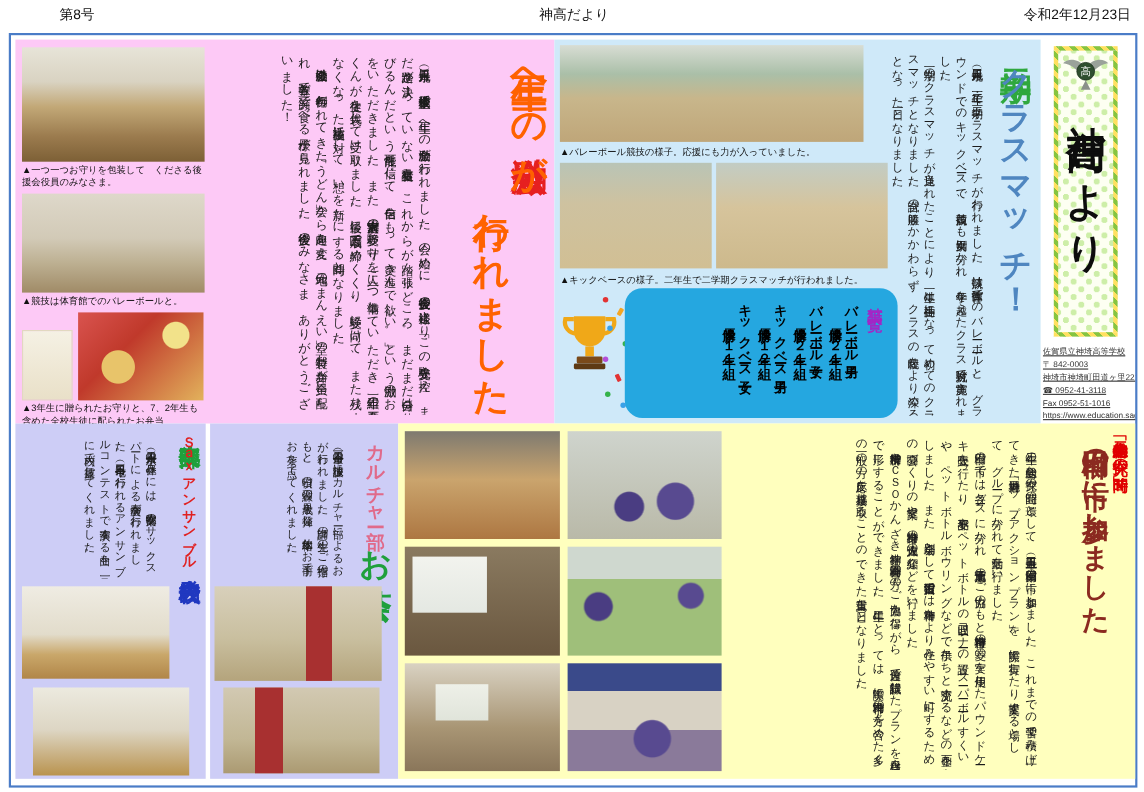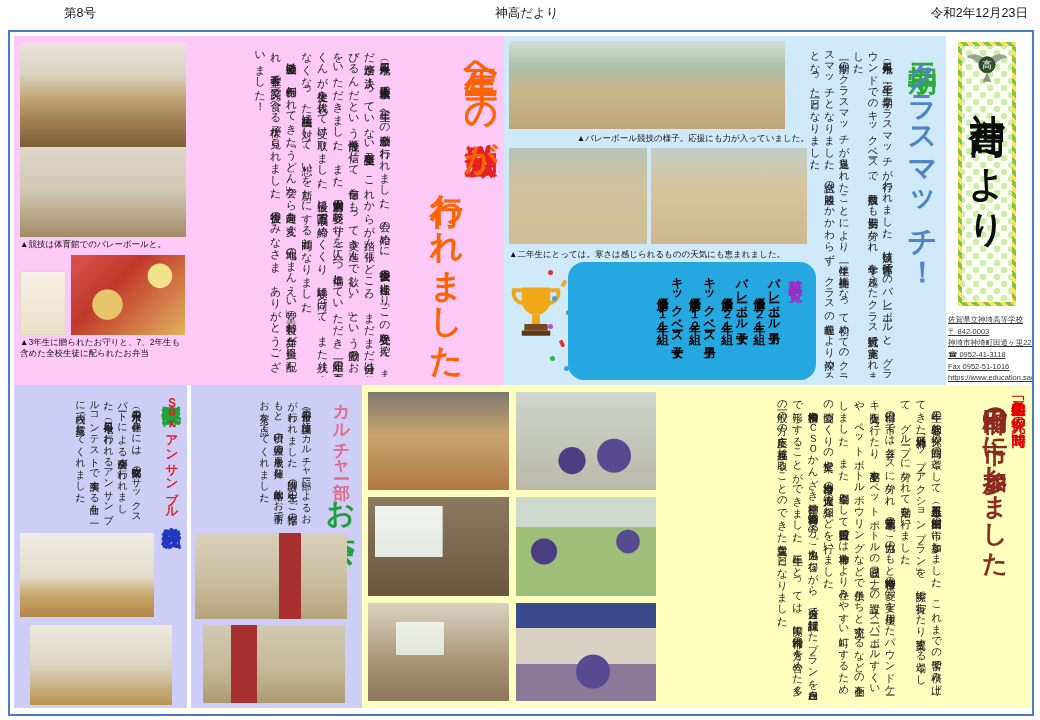--- a/index.html
+++ b/index.html
@@ -1,20 +1,20 @@
 <!DOCTYPE html>
 <html><head>
 <meta charset="utf-8">
 <style>
   *{margin:0;padding:0;box-sizing:border-box;}
   html,body{width:1040px;height:720px;}
   body{background:#fff;font-family:"Liberation Sans","DejaVu Sans",sans-serif;position:relative;overflow:hidden;color:#1a1a1a;}
 
   
-  .hdr{position:absolute;top:5px;left:26px;right:12px;height:22px;font-size:12.5px;color:#111;}
+  .hdr{position:absolute;top:5px;left:16px;right:12px;height:22px;font-size:12.5px;color:#111;}
   .hdr .hl{position:absolute;left:38px;top:0;}
   .hdr .hc{position:absolute;left:50%;top:0;transform:translateX(-50%);}
   .hdr .hr{position:absolute;right:0;top:0;}
 
   
   .main{position:absolute;left:8px;top:30px;width:1026px;height:686px;border:2px solid #4a7cc7;background:#fff;}
   .jbody{writing-mode:vertical-rl;text-orientation:mixed;overflow:hidden;
          font-family:"Liberation Serif","DejaVu Serif",serif;color:#1c1c1c;}
   .jbody p{text-indent:1em;}
   .cap{font-size:8.5px;line-height:1.3;color:#111;margin:2px 0 5px;}
@@ -34,21 +34,21 @@
   .pink-body{position:absolute;left:182px;top:8px;height:333px;width:196px;font-size:11px;line-height:1.42;}
   .pink-title{position:absolute;right:6px;top:7px;height:338px;writing-mode:vertical-rl;
               font-weight:bold;font-size:33px;line-height:1.05;overflow:hidden;}
   .pink-title .l2{padding-top:128px;}
   .clr-o{color:#ff6200;}
   .clr-r{color:#e62020;}
 
   
   #sec-blue{position:absolute;left:494px;top:4px;width:442px;height:349px;background:#cfe9f9;}
   .g-volley{position:absolute;left:5px;top:5px;width:276px;height:88px;background:linear-gradient(180deg,#d8ddd4 0%,#aabfa8 30%,#c8b68b 55%,#bfa679 100%);}
-  .vb-cap{position:absolute;left:5px;top:95px;width:300px;text-align:right;}
+  .vb-cap{position:absolute;left:5px;top:95px;width:300px;}
   .g-kick1{position:absolute;left:5px;top:112px;width:138px;height:96px;background:linear-gradient(180deg,#b9c4b6 0%,#cec2a0 38%,#d1bf94 100%);}
   .g-kick2{position:absolute;left:147px;top:112px;width:156px;height:96px;background:linear-gradient(180deg,#c2ccc4 0%,#d6c49c 42%,#cdb98c 100%);}
   .kb-cap{position:absolute;left:5px;top:211px;width:336px;}
   .trophy{position:absolute;left:6px;top:246px;width:52px;height:58px;}
   .confetti{position:absolute;left:42px;top:230px;width:34px;height:112px;}
   .confetti span{position:absolute;width:5px;height:5px;border-radius:50%;}
   .confetti .c1{left:2px;top:4px;background:#e23333;}
   .confetti .c2{left:16px;top:14px;background:#f5a623;width:4px;height:7px;border-radius:1px;transform:rotate(30deg);}
   .confetti .c3{left:6px;top:30px;background:#3aa1e8;}
   .confetti .c4{left:20px;top:44px;background:#35b24a;}
@@ -138,20 +138,21 @@
   <span class="hl">第8号</span>
   <span class="hc">神高だより</span>
   <span class="hr">令和2年12月23日</span>
 </div>
 
 <div class="main">
 
   <section id="sec-pink">
     <div class="pink-photos">
       <div class="ph g-meeting"></div>
+      <p class="cap">▲一つ一つお守りを包装して　くださる後援会役員のみなさま。</p>
       <div class="ph g-ceremony"></div>
       <p class="cap">▲競技は体育館でのバレーボールと。</p>
       <div class="bento-row">
         <div class="ph g-omamori"></div>
         <div class="ph g-bento"></div>
       </div>
       <p class="cap">▲3年生に贈られたお守りと、7、2年生も　含めた全校生徒に配られたお弁当</p>
     </div>
     <div class="pink-body jbody">
       <p>十二月九日（水）に、本校後援会主催で、三年生への激励会が行われました。会の始めに、後援会会長の辻裕一様より「この先受験を控え、まだ進路が決まっていない生徒諸君も、これからが踏ん張りどころ。まだまだ自分は伸びるんだという可能性を信じて、自信をもって突き進んで欲しい。」という激励のお言葉をいただきました。また、太宰府天満宮の受験お守りを一人に一つ準備していただき、三年一組の石井慶吾くんが生徒を代表して受け取りました。最後に万歳三唱で締めくくり、受験に向けて、また残り少なくなった高校生活に対して、想いを新たにする時間となりました。</p>
@@ -161,21 +162,21 @@
       <div class="l1"><span class="clr-o">三年生への</span><span class="clr-r">激励会</span><span class="clr-o">が</span></div>
       <div class="l2 clr-o">行われました</div>
     </div>
   </section>
 
   <section id="sec-blue">
     <div class="ph g-volley"></div>
     <p class="cap vb-cap">▲バレーボール競技の様子。応援にも力が入っていました。</p>
     <div class="ph g-kick1"></div>
     <div class="ph g-kick2"></div>
-    <p class="cap kb-cap">▲二年生にとっては。寒さは感じられるものの天気にも恵まれました。</p>
+    <p class="cap kb-cap">▲キックベースの様子。二年生で二学期クラスマッチが行われました。</p>
 
     <svg class="trophy" viewBox="0 0 40 44">
       <path d="M9 4h22v10a11 11 0 0 1-22 0z" fill="#f0a818"></path>
       <path d="M9 6H3a8 8 0 0 0 8 10M31 6h6a8 8 0 0 1-8 10" stroke="#f0a818" stroke-width="3" fill="none"></path>
       <rect x="17" y="25" width="6" height="7" fill="#f0a818"></rect>
       <rect x="11" y="32" width="18" height="5" rx="1" fill="#7a4a1a"></rect>
       <rect x="9" y="37" width="22" height="4" rx="1" fill="#5e3a14"></rect>
     </svg>
     <div class="confetti">
       <span class="c1"></span>

